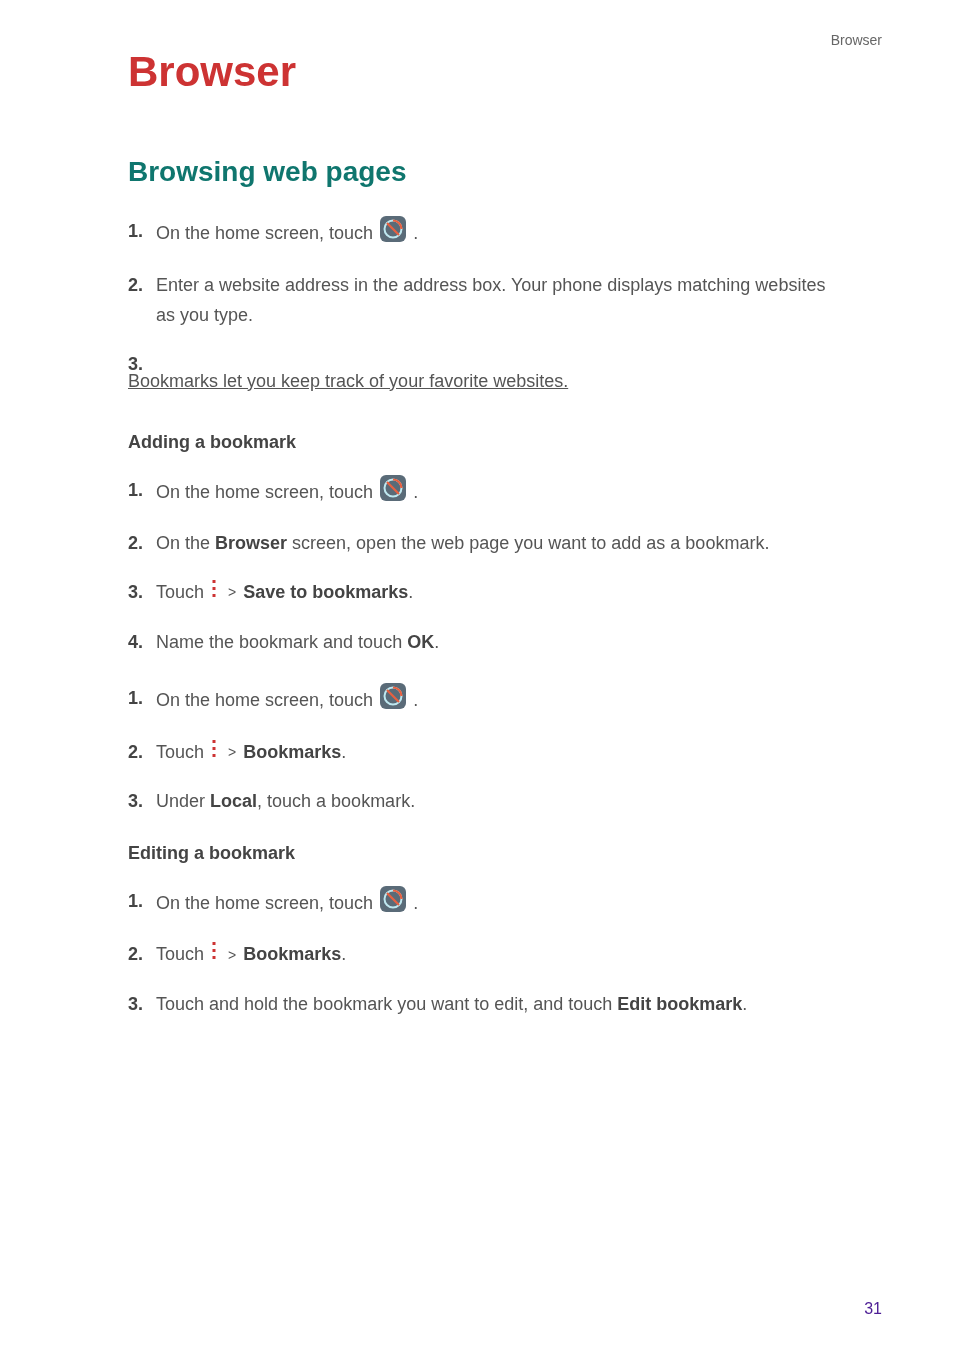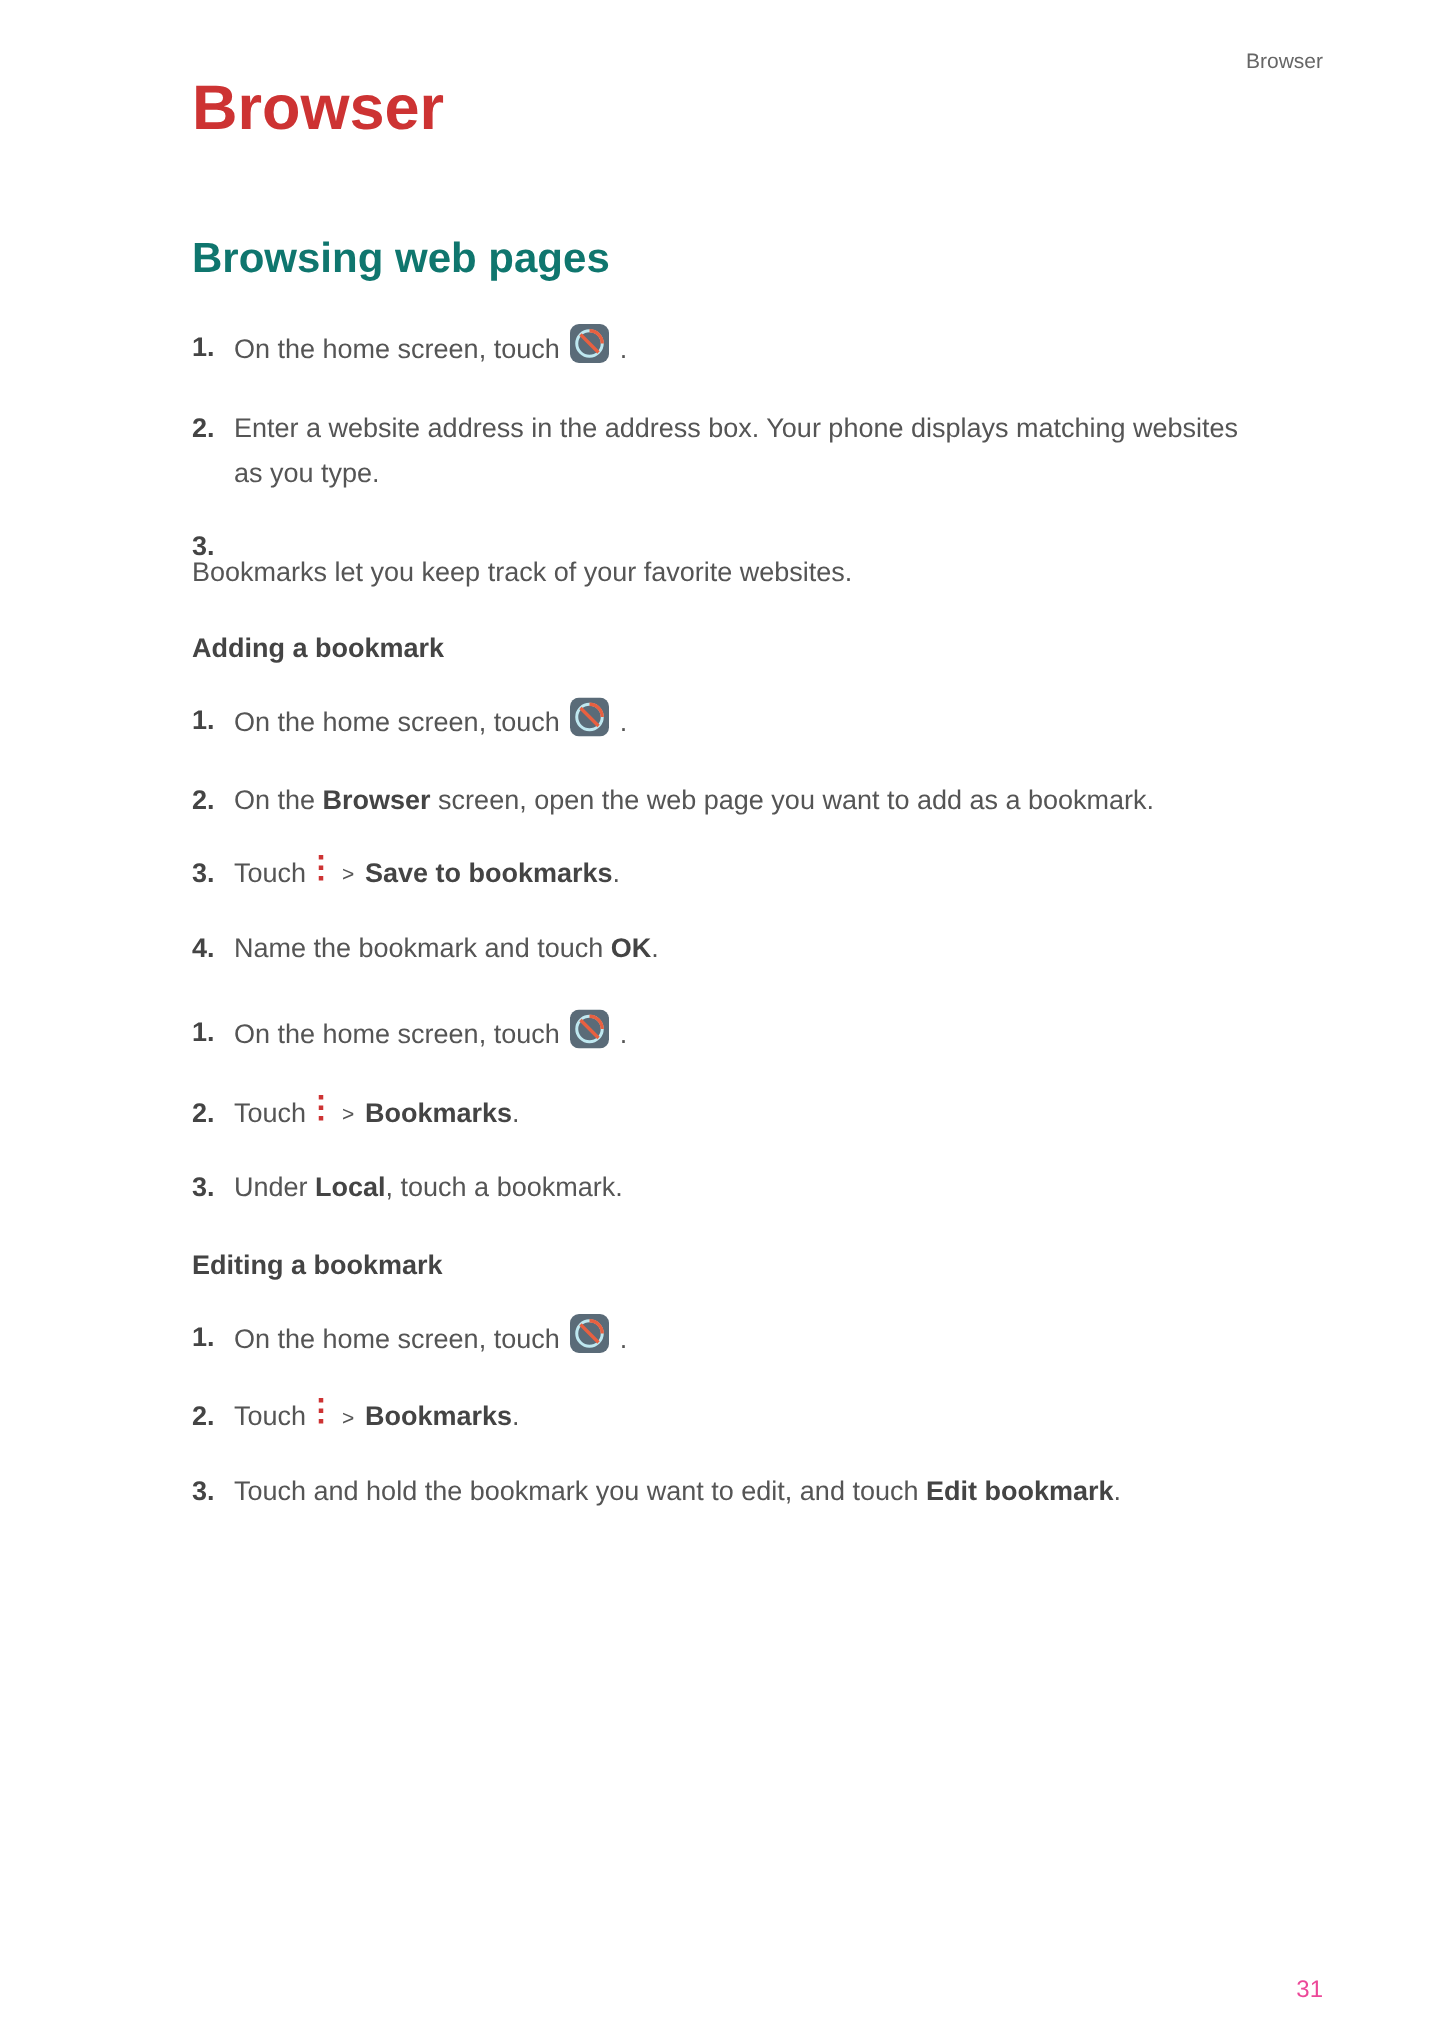--- a/index.html
+++ b/index.html
@@ -36,21 +36,22 @@
   }
   .h3 {
     font-size: 18px;
     font-weight: 700;
     color: #444;
     margin: 0 0 22px 0;
   }
   .intro {
     font-size: 18px;
     color: #555;
-    margin: 0 0 30px 0;
+    margin: 0 0 40px 0;
+    text-decoration: underline;
   }
   ol.steps {
     list-style: none;
     padding: 0;
     margin: 0 0 40px 0;
   }
   ol.steps.tight { margin-bottom: 26px; }
   ol.steps li {
     position: relative;
     padding-left: 28px;
@@ -78,24 +79,24 @@
     margin: 0 6px 0 2px;
   }
   .gt {
     font-size: 14px;
     vertical-align: middle;
     color: #555;
     margin-right: 2px;
   }
   .page-num {
     position: absolute;
-    bottom: 16px;
+    bottom: 34px;
     right: 72px;
     font-size: 16px;
-    color: #ec4899;
+    color: #4c1d95;
   }
 </style>
 </head>
 <body>
 
 <div class="page-header-label">Browser</div>
 
 <div class="content">
 
   <h1 class="h1">Browser</h1>

